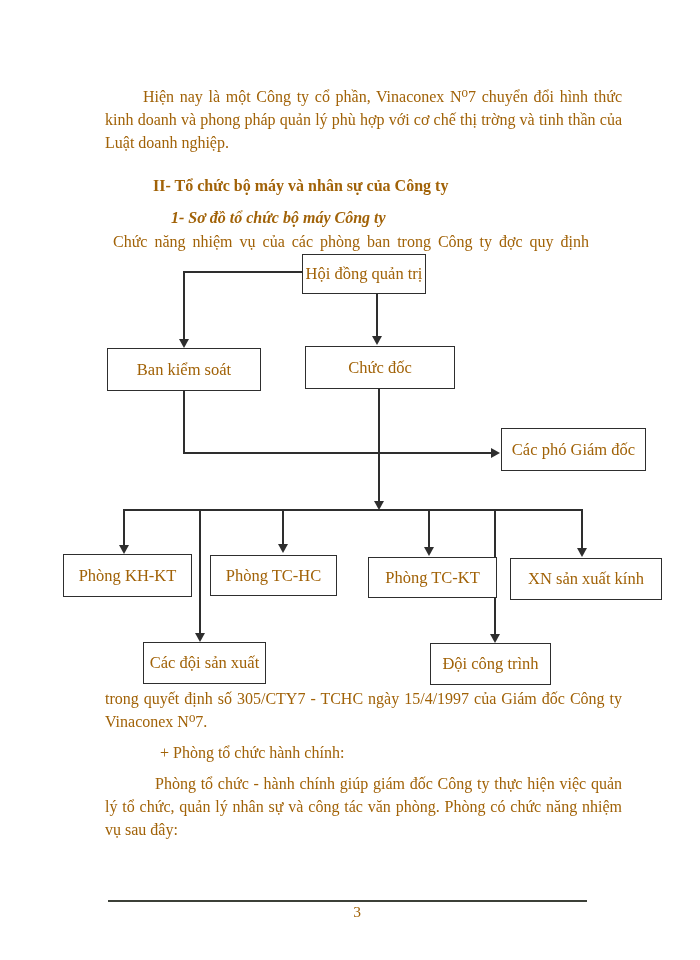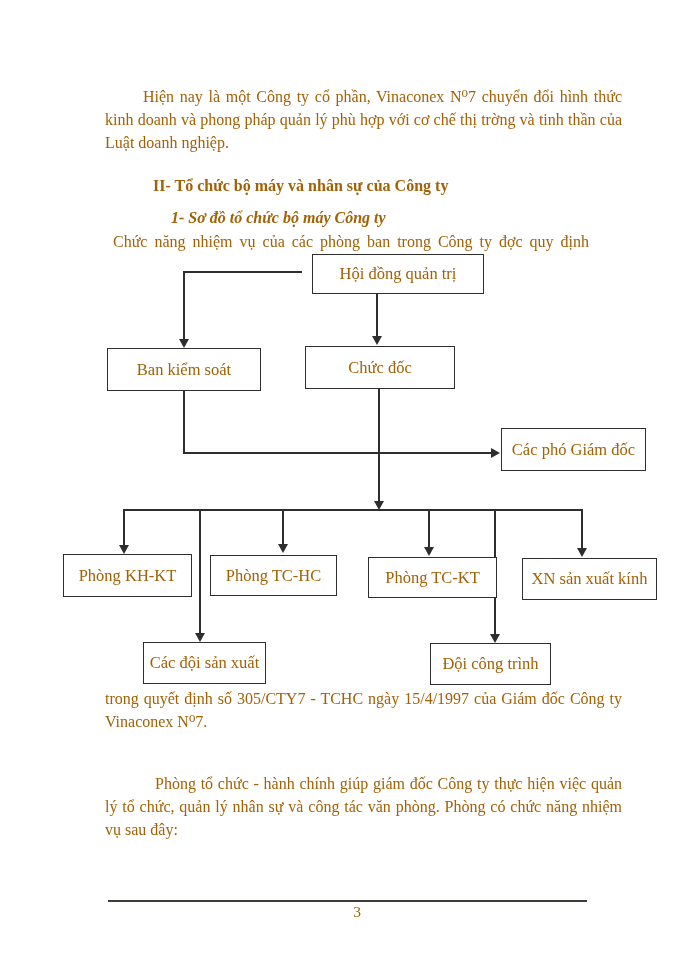--- a/index.html
+++ b/index.html
@@ -81,42 +81,43 @@
 
     <div class="lv" style="left:428px;top:509px;height:38px;"></div>
     <div class="arr-d" style="left:424px;top:547px;"></div>
 
     <div class="lv" style="left:494px;top:509px;height:125px;"></div>
     <div class="arr-d" style="left:490px;top:634px;"></div>
 
     <div class="lv" style="left:581px;top:509px;height:39px;"></div>
     <div class="arr-d" style="left:577px;top:548px;"></div>
 
-    <div class="node" style="left:312px;top:254px;width:172px;height:40px;">Hội đồng quản trị</div>
+    <div class="node" style="left:302px;top:254px;width:124px;height:40px;">Hội đồng quản trị</div>
 
     <div class="node" style="left:107px;top:348px;width:154px;height:43px;">Ban kiểm soát</div>
 
     <div class="node" style="left:305px;top:346px;width:150px;height:43px;">Chức đốc</div>
 
     <div class="node" style="left:501px;top:428px;width:145px;height:43px;">Các phó Giám đốc</div>
 
     <div class="node" style="left:63px;top:554px;width:129px;height:43px;">Phòng KH-KT</div>
 
     <div class="node" style="left:210px;top:555px;width:127px;height:41px;">Phòng TC-HC</div>
 
     <div class="node" style="left:359px;top:557px;width:129px;height:41px;margin-left:9px;">Phòng TC-KT</div>
 
-    <div class="node" style="left:522px;top:558px;width:135px;height:42px;">XN sản xuất kính</div>
+    <div class="node" style="left:510px;top:558px;width:152px;height:42px;">XN sản xuất kính</div>
 
     <div class="node" style="left:143px;top:642px;width:123px;height:42px;">Các đội sản xuất</div>
 
     <div class="node" style="left:430px;top:643px;width:121px;height:42px;">Đội công trình</div>
   </div>
 
   <div class="tb just" style="left:105px;top:687px;width:517px;">trong quyết định số 305/CTY7 - TCHC ngày 15/4/1997 của Giám đốc Công ty Vinaconex N⁰7.</div>
 
+  <div class="tb" style="left:160px;top:741px;width:420px;">+ Phòng tổ chức hành chính:</div>
 
   <div class="tb just indent50" style="left:105px;top:772px;width:517px;">Phòng tổ chức - hành chính giúp giám đốc Công ty thực hiện việc quản lý tổ chức, quản lý nhân sự và công tác văn phòng. Phòng có chức năng nhiệm vụ sau đây:</div>
 
   <div class="footer-rule"></div>
   <div class="page-num">3</div>
 
 </div>
 
 </body></html>

